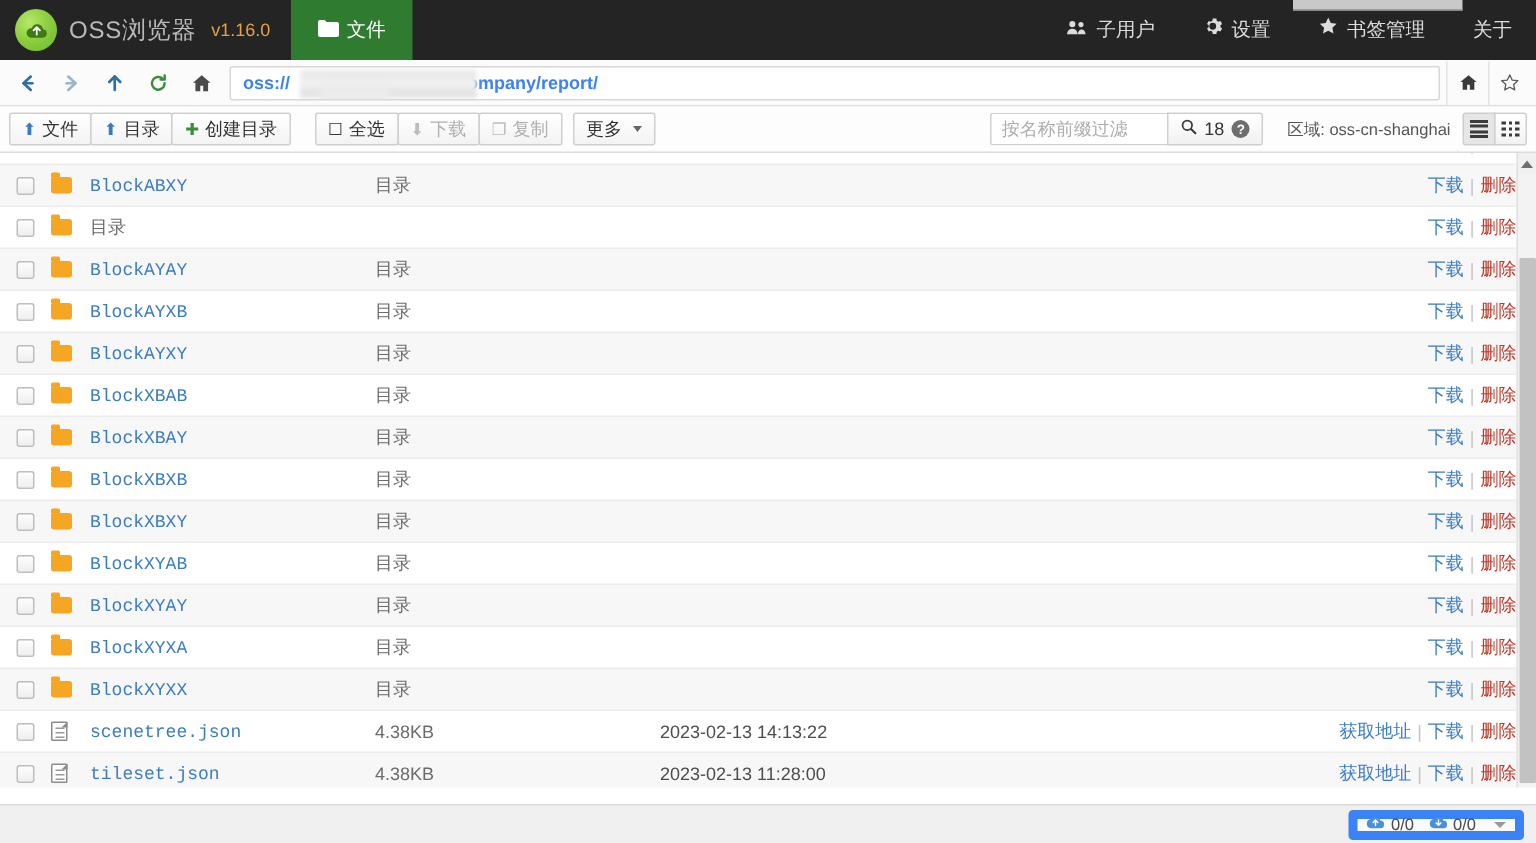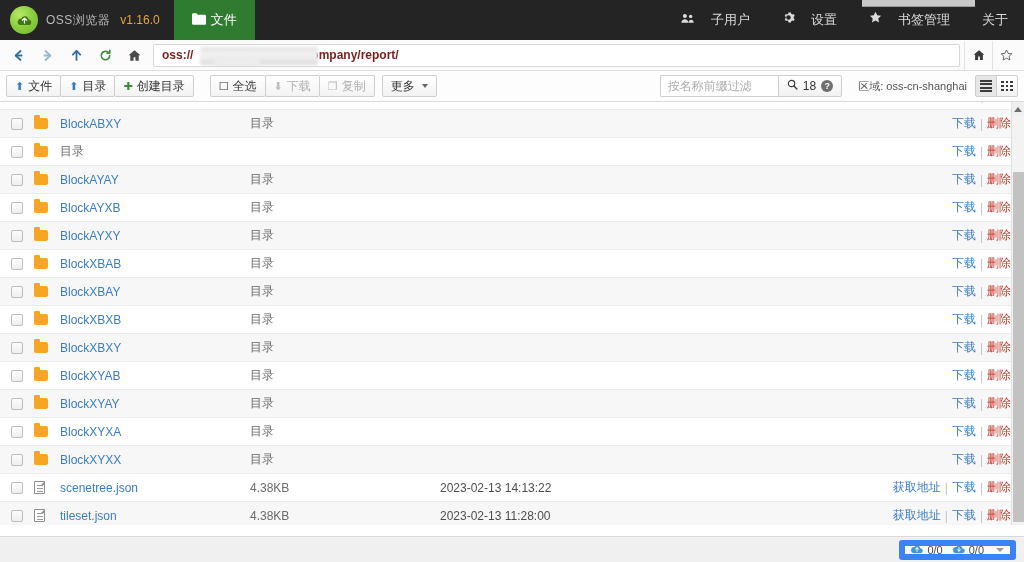--- a/index.html
+++ b/index.html
@@ -30,21 +30,21 @@
   .logo {
     width: 28px; height: 28px;
     border-radius: 50%;
     background: radial-gradient(circle at 35% 32%, #b9e86a 0%, #8dcf3f 45%, #6fb62c 100%);
     display: flex; align-items: center; justify-content: center;
     flex: none;
   }
   .logo svg { display:block; }
   .brand-name {
     color: #b9b9b9;
-    font-size: 12px;
+    font-size: 16px;
     letter-spacing: .5px;
   }
   .brand-ver {
     color: #e8a33d;
     font-size: 12px;
     font-weight: normal;
     margin-left: 2px;
   }
   .nav-tab {
     display: flex;
@@ -63,21 +63,21 @@
     align-items: stretch;
   }
   .nav-right {
     display: flex;
     align-items: center;
     gap: 0;
   }
   .nav-item {
     display: flex;
     align-items: center;
-    gap: 16px;
+    gap: 6px;
     padding: 17px 16px;
     color: #dcdcdc;
     font-size: 13px;
     cursor: pointer;
     white-space: nowrap;
     height: 40px;
     line-height: 40px;
   }
   .redacted-user {
     width: 168px;
@@ -124,21 +124,21 @@
     border: 1px solid #d7d7d7;
     border-radius: 2px;
     display: flex;
     align-items: center;
     padding: 0 8px;
     position: relative;
     overflow: hidden;
   }
   .path-text {
     font-size: 12px;
-    color: #7f1d1d;
+    color: #3b82f6;
     font-weight: bold;
     white-space: nowrap;
   }
   .path-redact {
     position: absolute;
     left: 46px; top: 2px;
     width: 118px; height: 18px;
     background: linear-gradient(180deg,#e4e4e4,#f2f2f2 45%,#dcdcdc);
     filter: blur(1.6px);
     border-radius: 2px;
@@ -276,20 +276,21 @@
     background: linear-gradient(#fdfdfd,#eeeeee);
     border-radius: 2px;
     cursor: pointer;
   }
   .c-icon { width: 26px; display:flex; align-items:center; }
   .c-name { flex: 0 0 190px; }
   .c-name a {
     color: #3b7cc4;
     text-decoration: none;
     cursor: pointer;
+    font-family: Liberation Mono, monospace;
   }
   .c-size { flex: 0 0 190px; color: #6b6b6b; }
   .c-date { flex: 1; color: #4d4d4d; }
   .c-actions {
     margin-left: auto;
     display: flex;
     align-items: center;
     gap: 4px;
     white-space: nowrap;
   }

